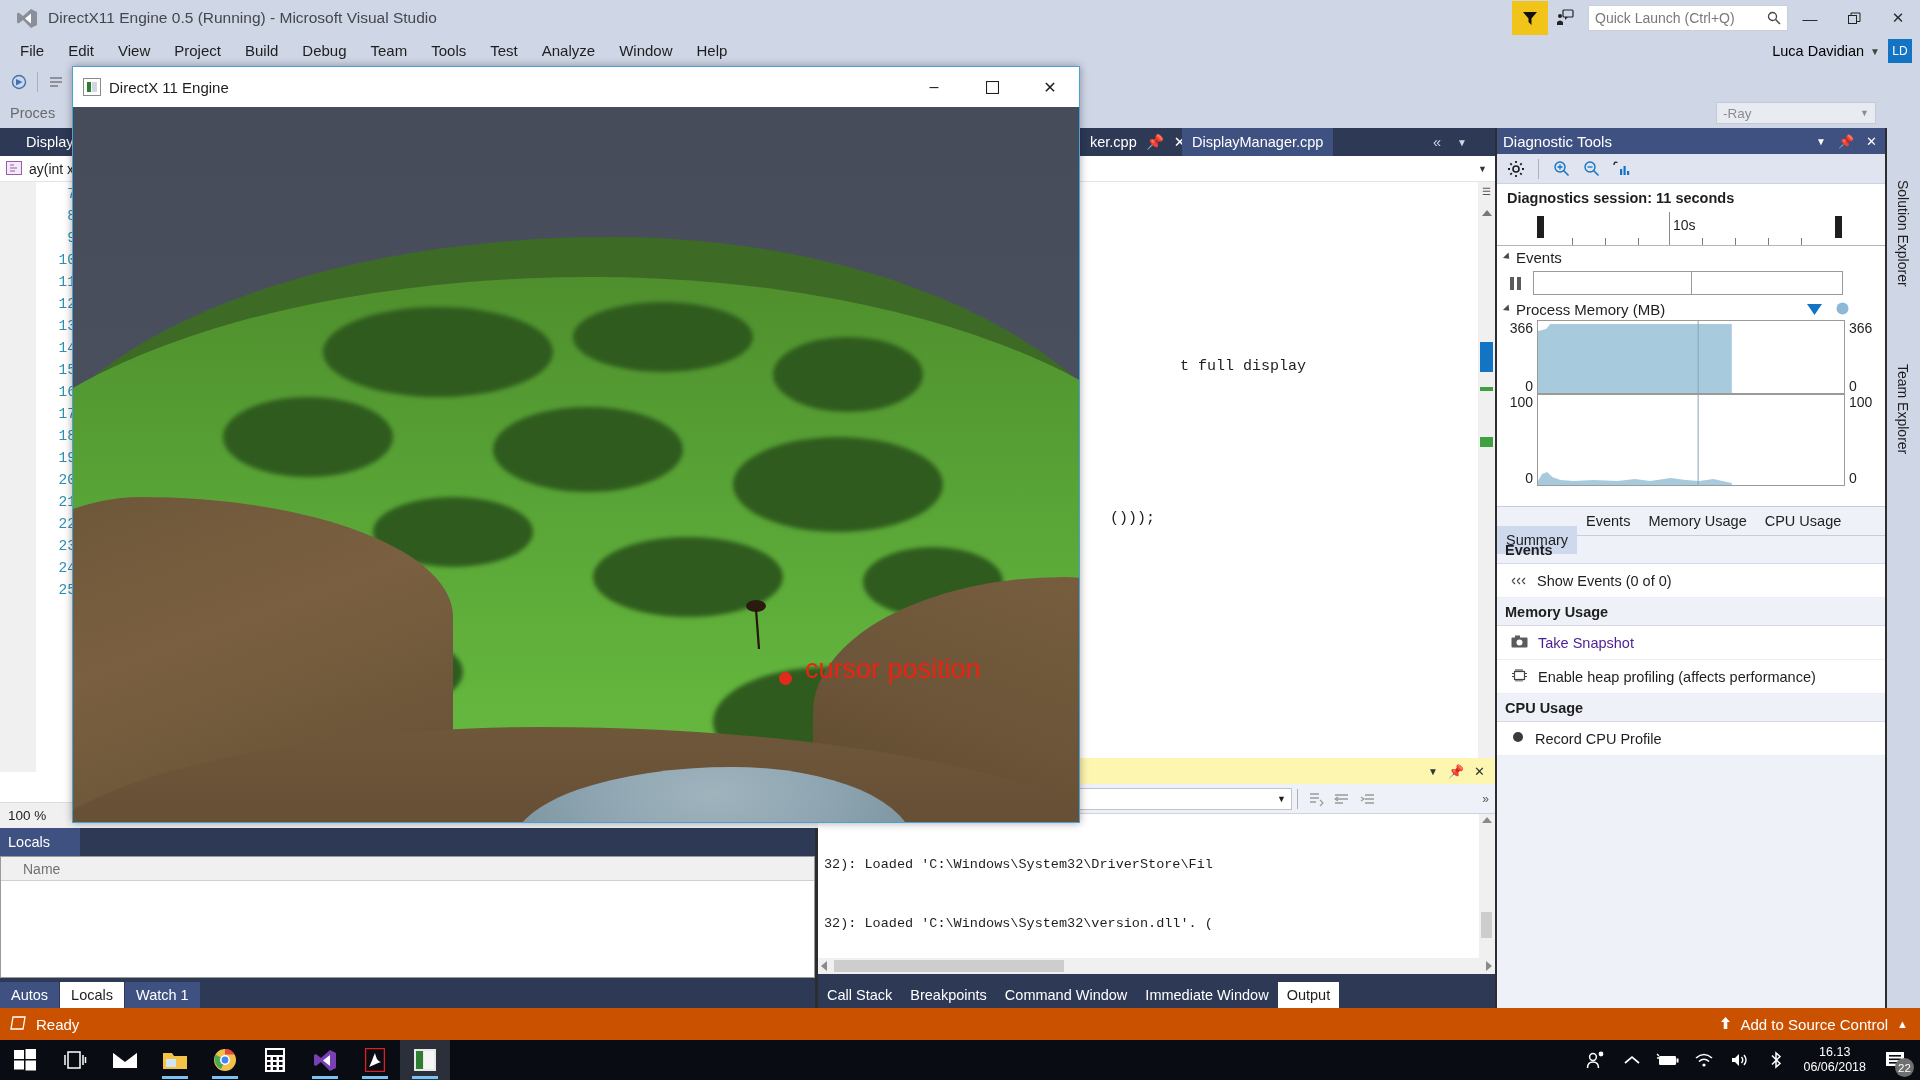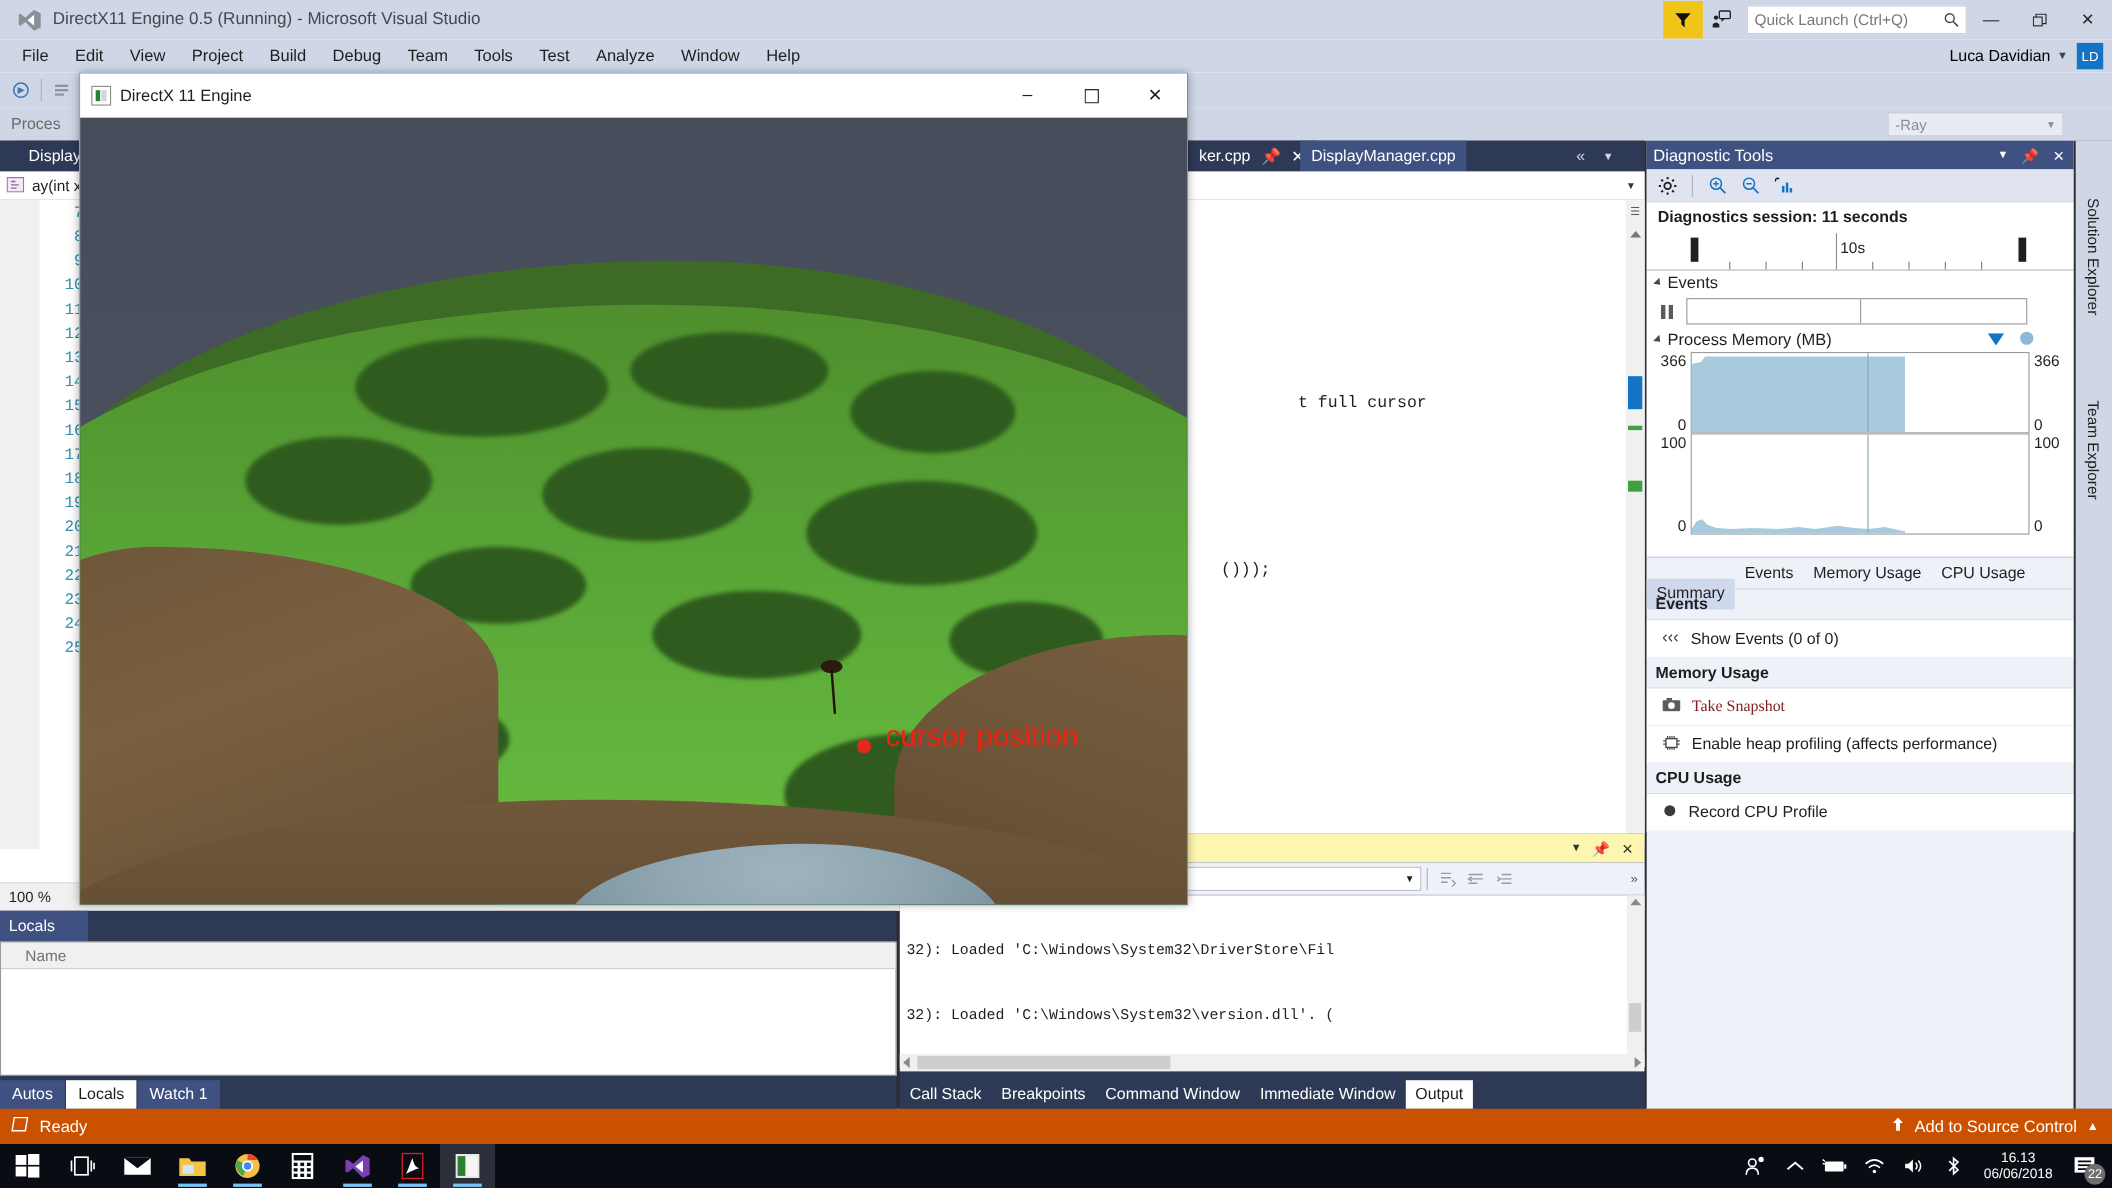--- a/index.html
+++ b/index.html
@@ -153,21 +153,21 @@
   .ax-r .top,.ax-r .bot { left:4px; }
   .plot { flex:1; border:1px solid #9a9a9a; position:relative; overflow:hidden; background:#fff; }
   #diag-tabs { height:30px; background:#eef1f7; display:flex; align-items:center;
     border-top:1px solid #c8cdda; border-bottom:1px solid #c8cdda; }
   .dtab { height:28px; display:flex; align-items:center; padding:0 9px; font-size:14.5px; color:#1e1e1e; }
   .dtab.active { background:#cfd9ee;margin-top:37px; }
   .sum-hdr { height:28px; background:#eef1f7; display:flex; align-items:center; padding-left:8px;
     font-size:14.5px; font-weight:bold; color:#1e1e1e; border-bottom:1px solid #d4d9e5; }
   .sum-item { height:34px; background:#ffffff; display:flex; align-items:center; padding-left:14px;
      font-size:14.5px; color:#1e1e1e; gap:10px; border-bottom:1px solid #eaedf4; }
-  .sum-item.disabled { color:#7f1d1d;font-family:Liberation Serif, serif; }
+  .sum-item.disabled { color:#4c1d95; }
 
   
   #vtabs { position:absolute; left:1887px; top:0; width:33px; height:880px; background:#cfd6e6; }
   .vtab { position:absolute; left:2px; writing-mode:vertical-rl; font-size:14px; color:#1e1e1e;
     background:#cfd6e6; padding:8px 6px; }
 
   
   #dx-window { position:absolute; left:72px; top:66px; width:1008px; height:757px;
      background:#ffffff; border:1px solid #4ba0d8; box-shadow:0 0 8px rgba(0,0,0,.35); }
   #dx-titlebar { height:40px; background:#ffffff; display:flex; align-items:center; }
@@ -393,21 +393,21 @@
           <div class="lineno" style="top:220px;">17</div>
           <div class="lineno" style="top:242px;">18</div>
           <div class="lineno" style="top:264px;">19</div>
           <div class="lineno" style="top:286px;">20</div>
           <div class="lineno" style="top:308px;">21</div>
           <div class="lineno" style="top:330px;">22</div>
           <div class="lineno" style="top:352px;">23</div>
           <div class="lineno" style="top:374px;">24</div>
           <div class="lineno" style="top:396px;">25</div>
         </div>
-        <div style="position:absolute; left:1180px; top:176px; font-family:'Liberation Mono', monospace; font-size:15px; color:#1e1e1e;">t full cursor</div>
+        <div style="position:absolute; left:1180px; top:176px; font-family:'Liberation Mono', monospace; font-size:15px; color:#1e1e1e;">t full display</div>
         <div style="position:absolute; left:1110px; top:328px; font-family:'Liberation Mono', monospace; font-size:15px; color:#1e1e1e;">()));</div>
 
         <div style="position:absolute; right:0; top:0; width:17px; height:100%; background:#f0f0f0;">
           <div style="position:absolute; top:4px; left:3px; width:11px; height:11px; color:#555; font-size:10px; text-align:center;">☰</div>
           <div style="position:absolute; top:28px; left:4px; border-left:5px solid transparent; border-right:5px solid transparent; border-bottom:6px solid #777;"></div>
           <div style="position:absolute; top:160px; left:2px; width:13px; height:30px; background:#1474c4;"></div>
           <div style="position:absolute; top:205px; left:2px; width:13px; height:4px; background:#3fa03f;"></div>
           <div style="position:absolute; top:255px; left:2px; width:13px; height:10px; background:#3fa03f;"></div>
           <div style="position:absolute; bottom:4px; left:4px; border-left:5px solid transparent; border-right:5px solid transparent; border-top:6px solid #777;"></div>
         </div>

